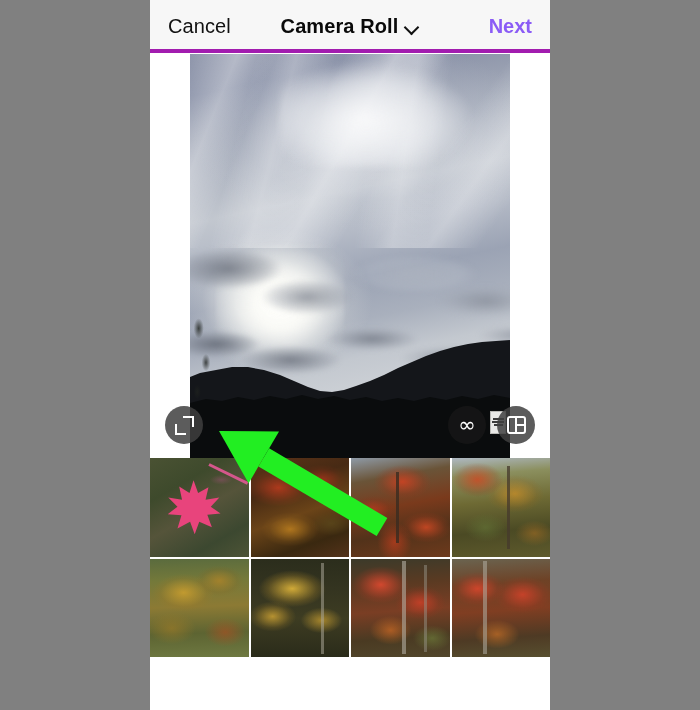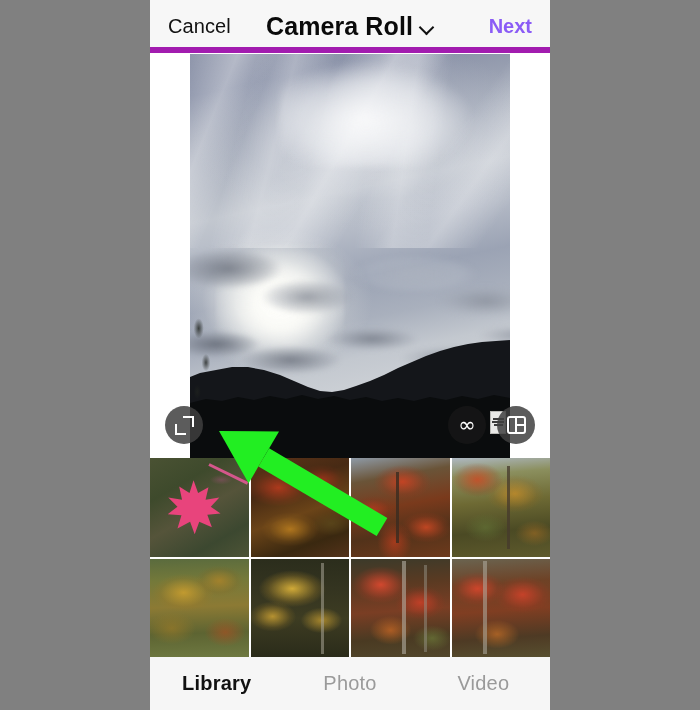--- a/index.html
+++ b/index.html
@@ -23,21 +23,21 @@
     overflow: hidden;
   }
 
   
   #header {
     position: absolute;
     left: 0; top: 0;
     width: 400px;
     height: 53px;
     background: #f7f7f7;
-    border-bottom: 6px solid #a21caf;
+    border-bottom: 4px solid #a21caf;
   }
   #cancel-btn {
     position: absolute;
     left: 18px; top: 0;
     height: 53px;
     display: flex; align-items: center;
     font-size: 20px;
     color: #111111;
     letter-spacing: 0.1px;
     cursor: pointer;
@@ -47,21 +47,21 @@
   #album-picker {
     position: absolute;
     left: 0; top: 0;
     width: 400px; height: 53px;
     display: flex; align-items: center; justify-content: center;
     gap: 7px;
     cursor: pointer;
     pointer-events: none;
   }
   #album-title {
-    font-size: 25px;
+    font-size: 20px;
     font-weight: bold;
     color: #0a0a0a;
     letter-spacing: 0.1px;
     pointer-events: auto;
   }
   #chevron-down-icon {
     display: inline-block;
     width: 14px; height: 14px;
     position: relative;
     pointer-events: auto;
@@ -480,25 +480,20 @@
       </div>
       <div class="thumb t-crimson" aria-label="Bright red foliage with tree trunks">
         <div class="trunk"></div>
         <div class="trunk2"></div>
       </div>
       <div class="thumb t-crimson2" aria-label="Crimson foliage near building">
         <div class="trunk"></div>
       </div>
     </div>
 
-  <div id="tab-bar">
-      <button class="tab active">Library</button>
-      <button class="tab inactive">Photo</button>
-      <button class="tab inactive">Video</button>
-    </div>
 
   <svg id="annotation-arrow" viewBox="0 0 400 710">
     <g id="arrow-group">
       <polygon id="arrow-head" points="69,431 98.58197699852025,483.2389379377014 129.03090257240814,431.5391997237043" fill="#22EE22"></polygon>
       <line id="arrow-shaft" x1="113.80643978546419" y1="457.38906883070285" x2="232" y2="527" stroke-width="21" stroke-linecap="butt" stroke="#22EE22"></line>
     </g>
   </svg>
 
 </div>
 

